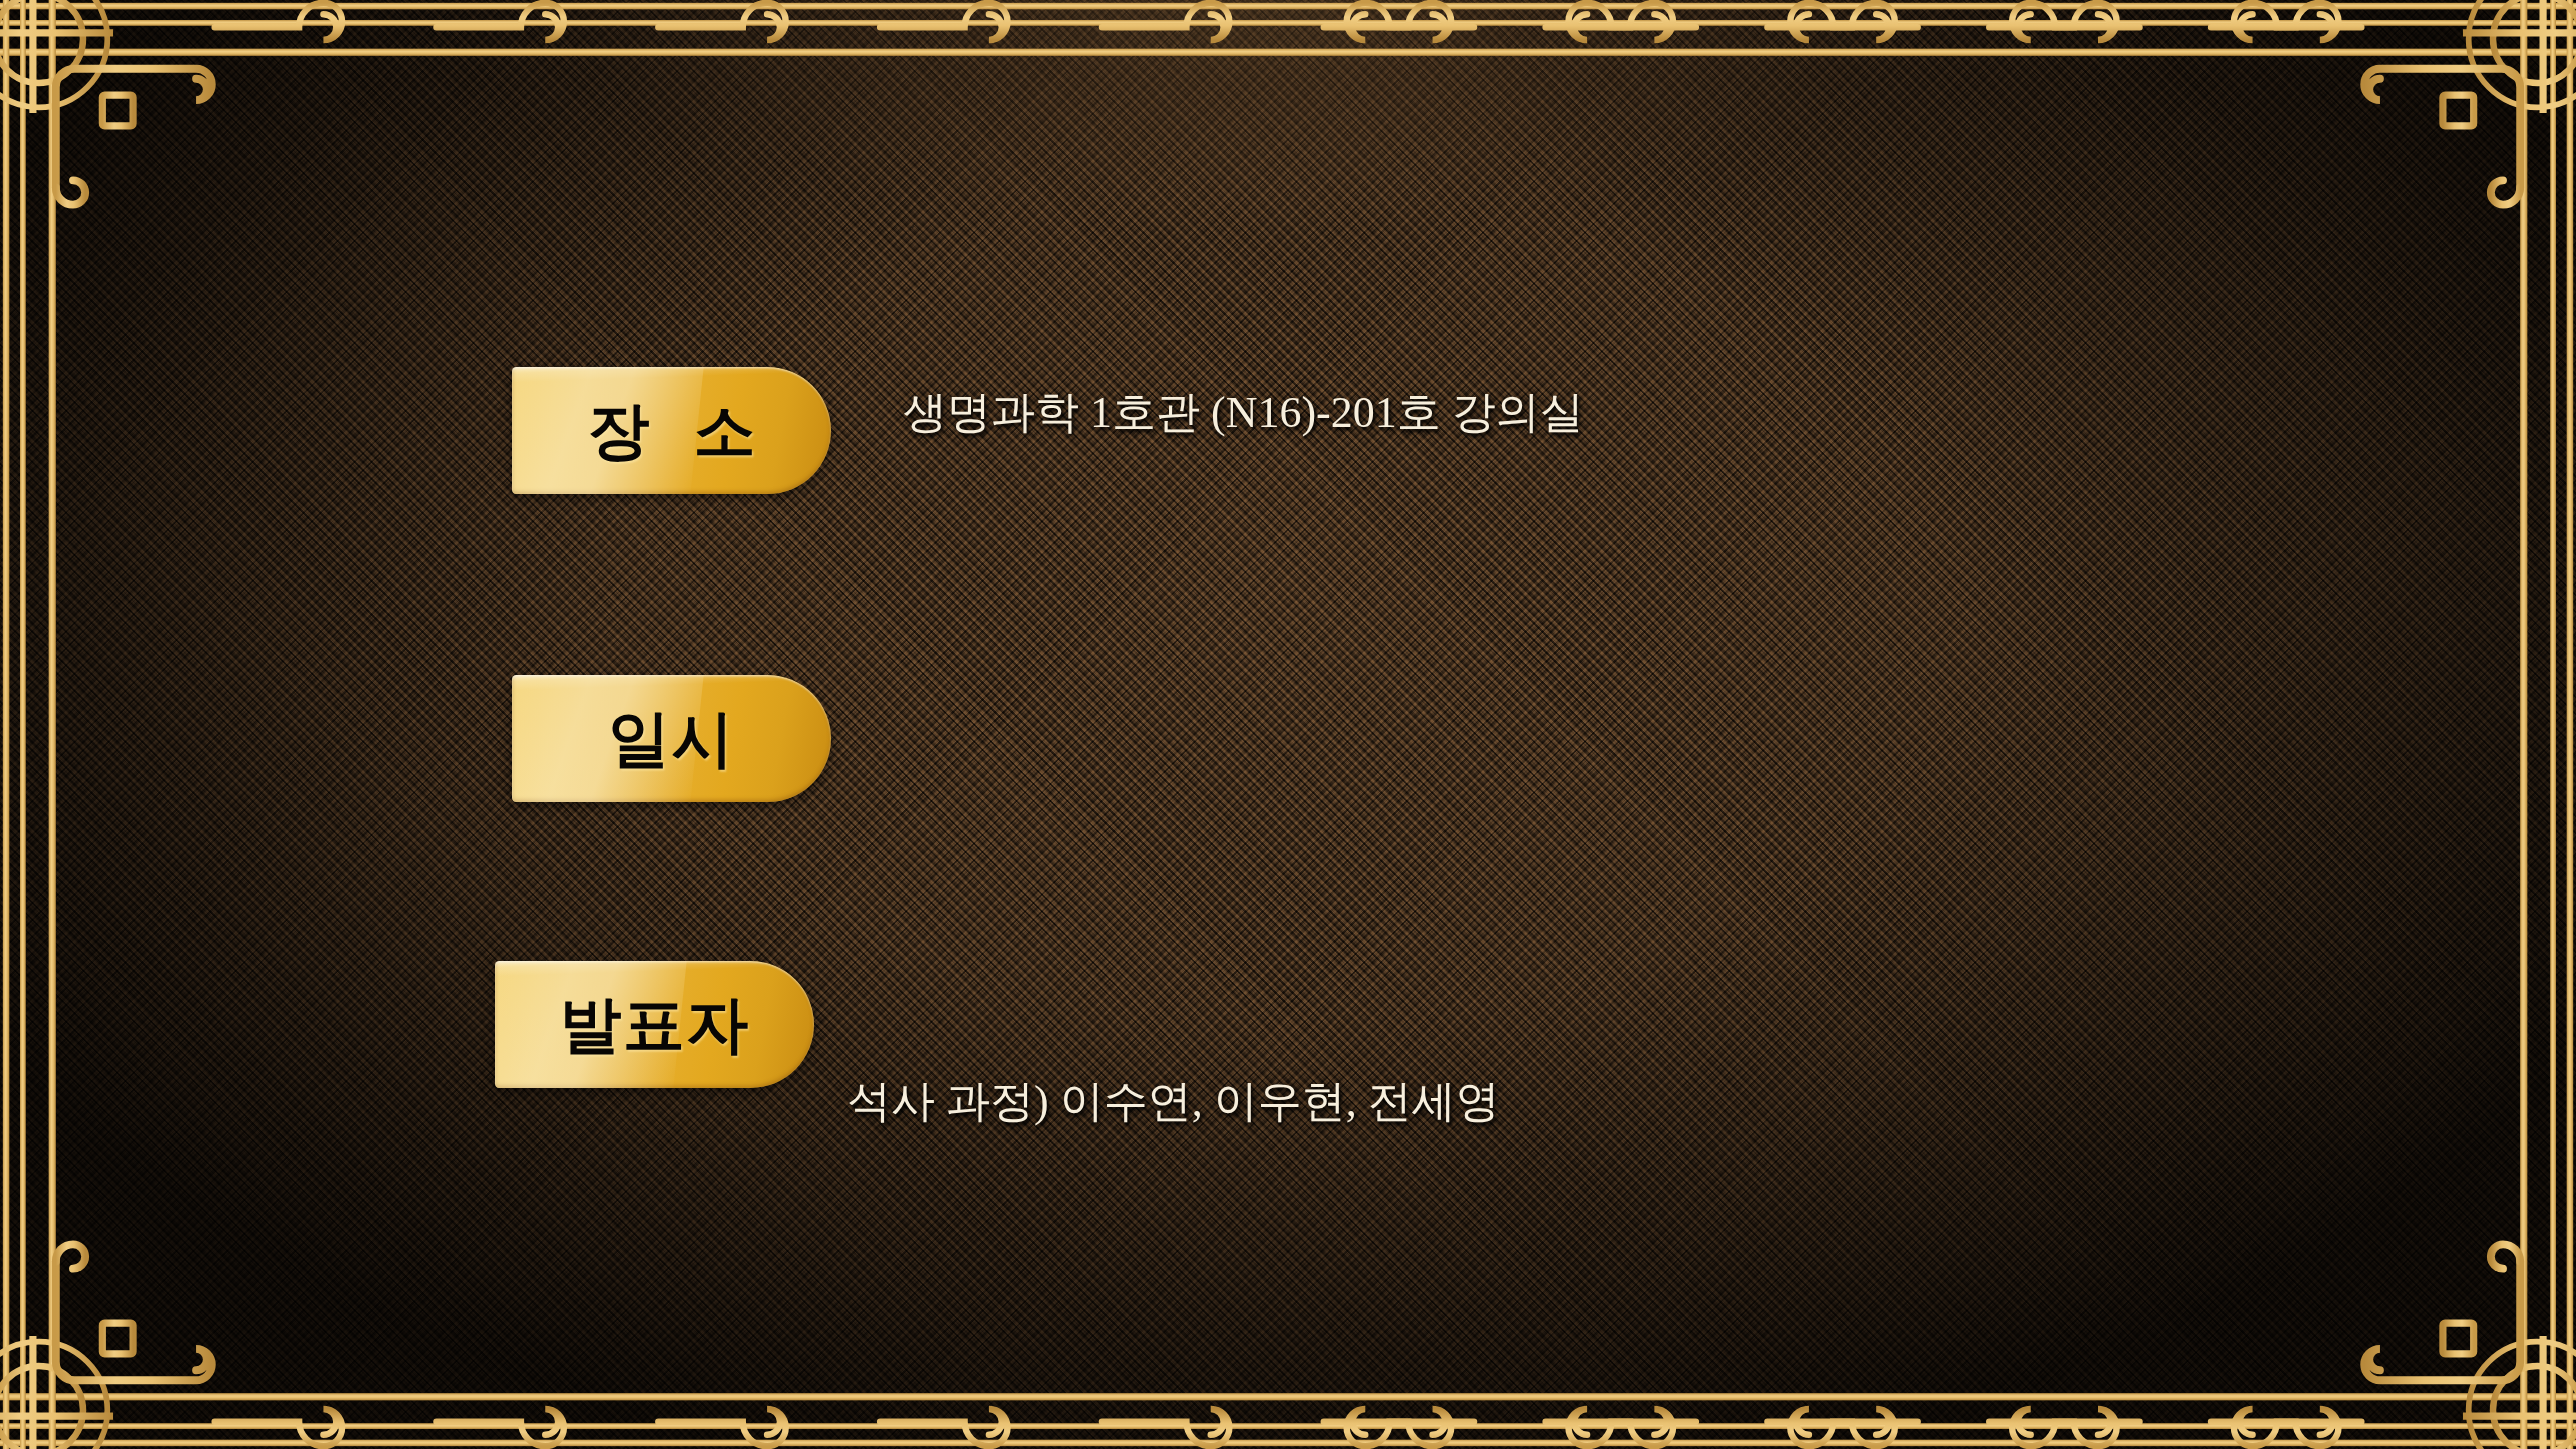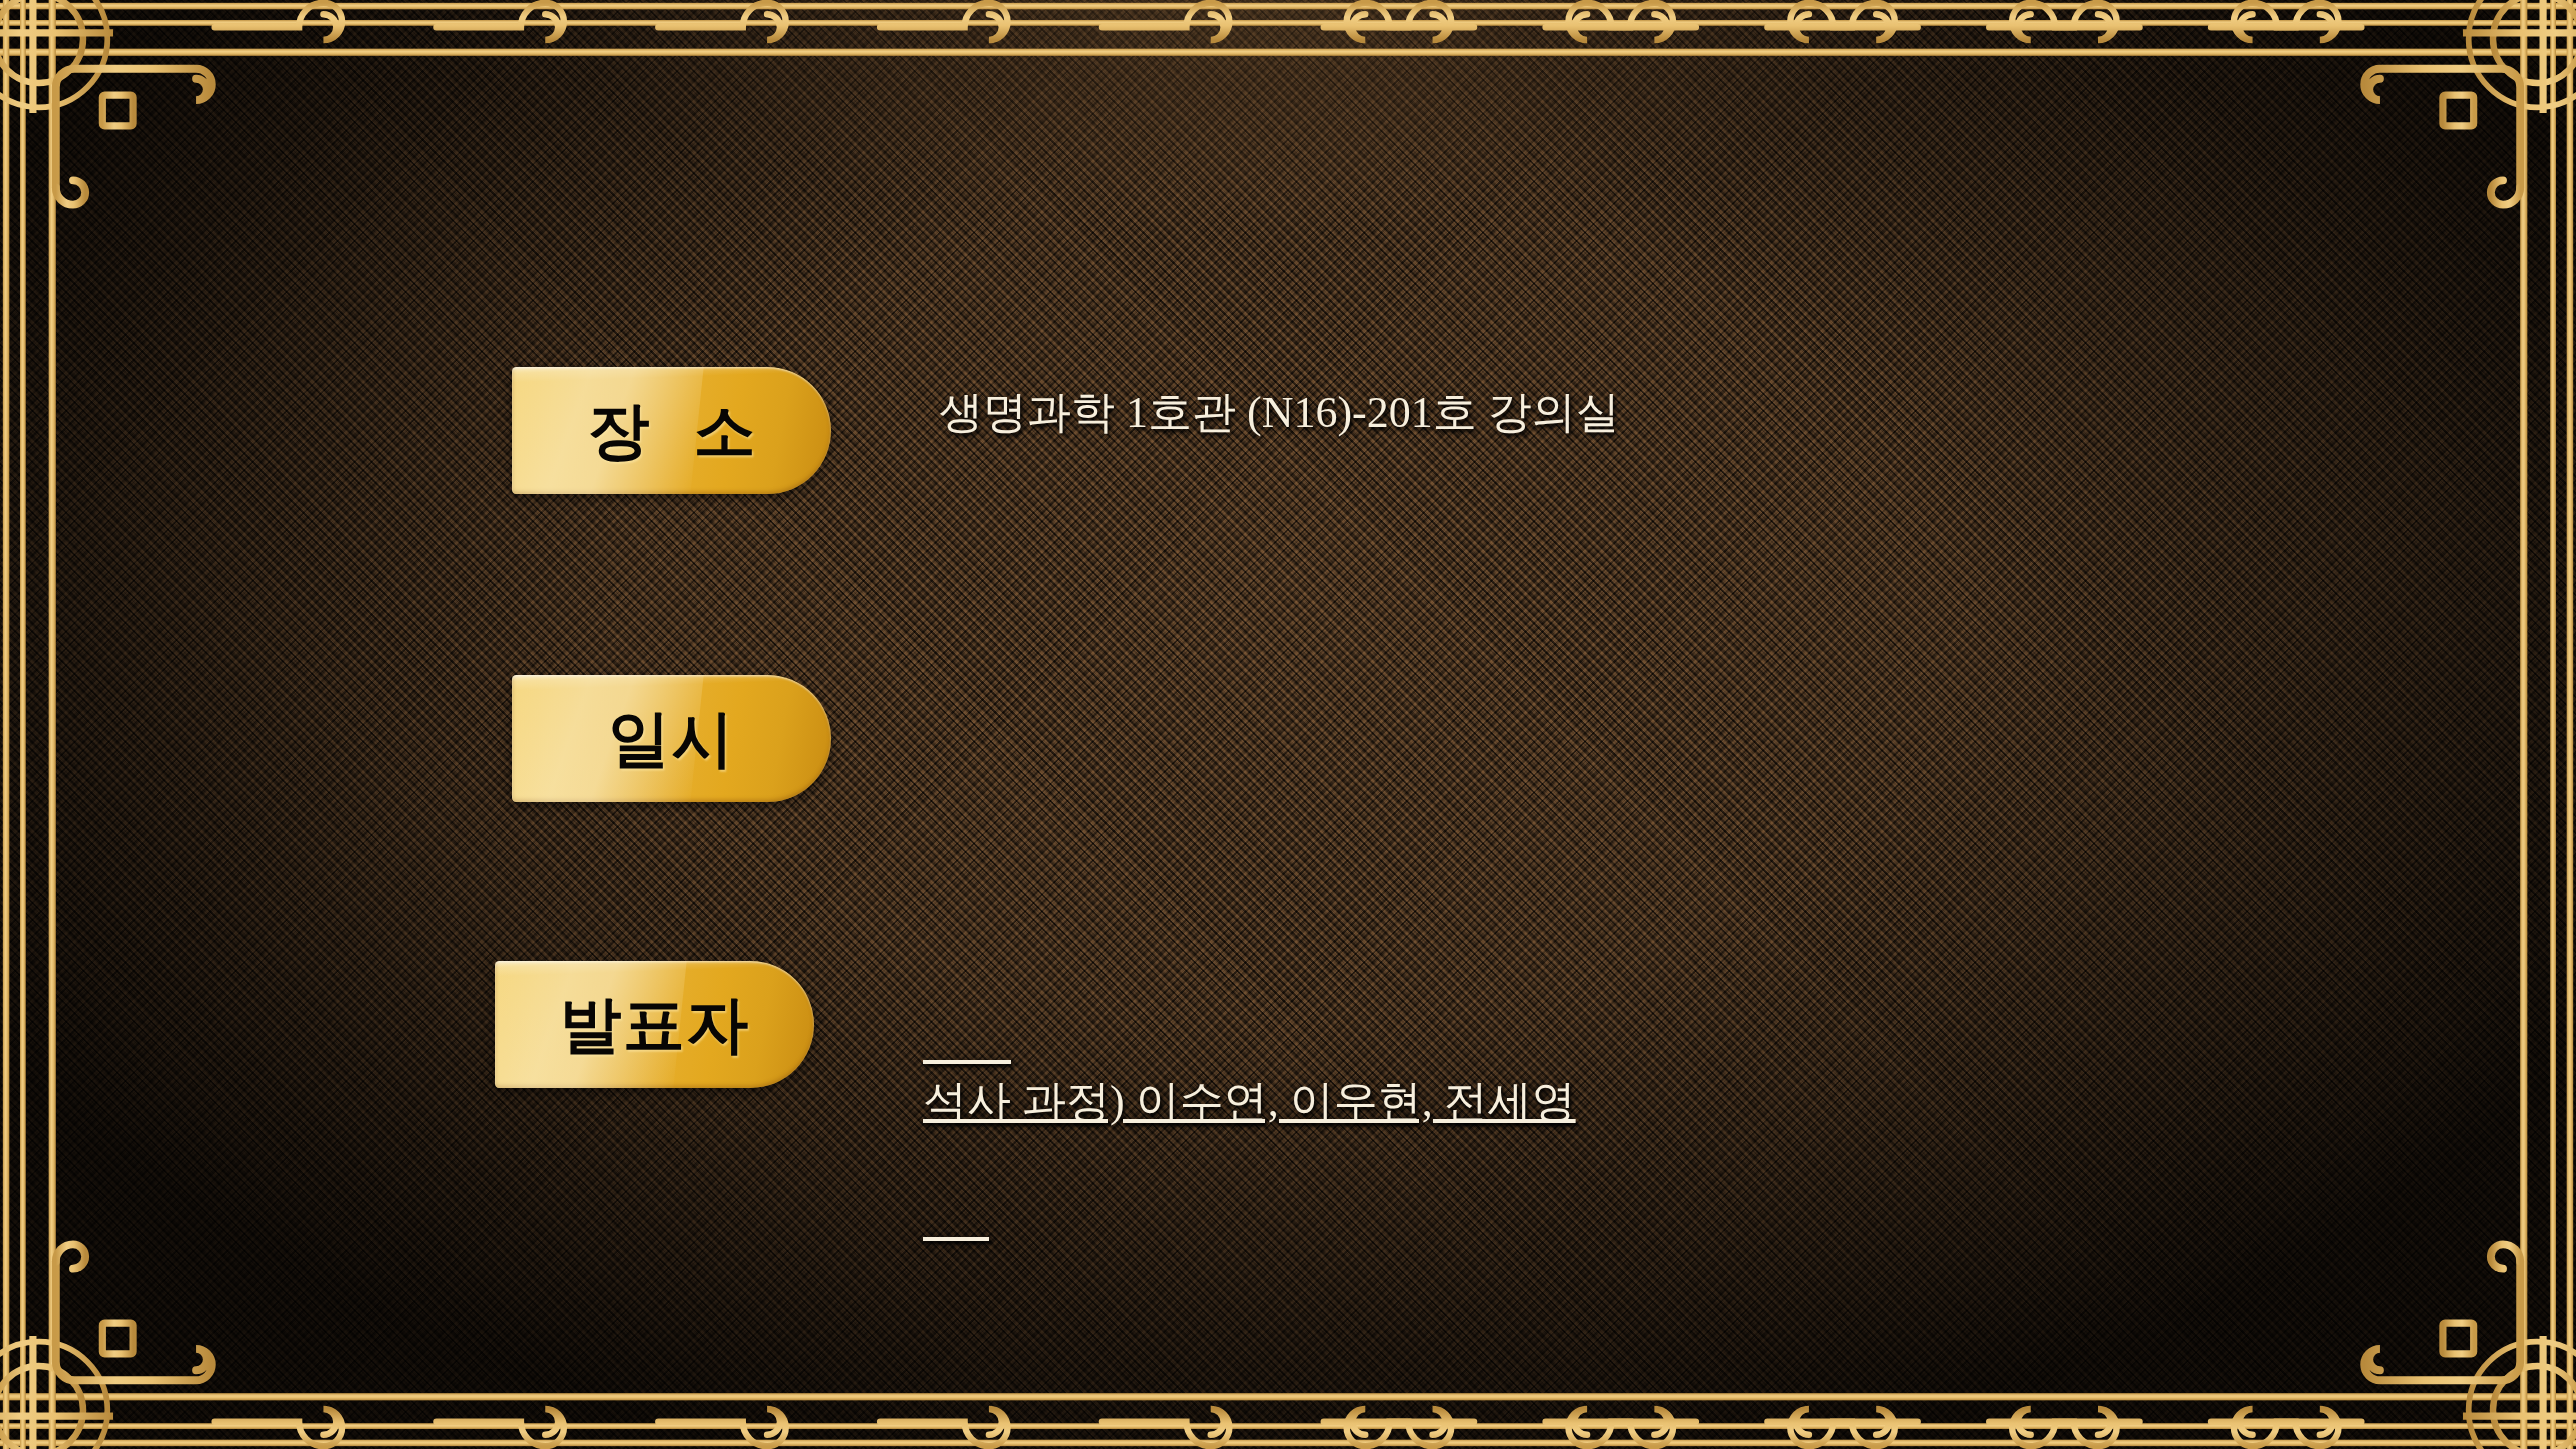--- a/index.html
+++ b/index.html
@@ -114,28 +114,28 @@
     white-space: nowrap;
     text-shadow: 1.4px 2.1px 2.1px rgba(255,235,170,0.55);
   }
   .plate-label.spaced { letter-spacing: 14.3px; padding-left: 14.3px; }
 
   .value {
     color: #f7efdd;
     font-size: 44px;
     line-height: 1.34;
     white-space: pre;
-    margin-left: 108px;
+    margin-left: 72px;
     text-shadow:
       2.1px 2.9px 3.6px rgba(0,0,0,0.92),
       0 0 10px rgba(0,0,0,0.70);
   }
   #row-0 .value { margin-top: 17px; }
   #row-1 .value { margin-top: 18.6px; }
-  #row-2 .value { margin-top: -5.7px; margin-left: 109px; text-decoration: underline; }
+  #row-2 .value { margin-top: -5.7px; margin-left: 33px; }
 </style>
 </head>
 <body>
 
 <div id="slide">
 
   <div class="tex"></div>
   <div class="glow"></div>
   <div class="vignette"></div>
 

